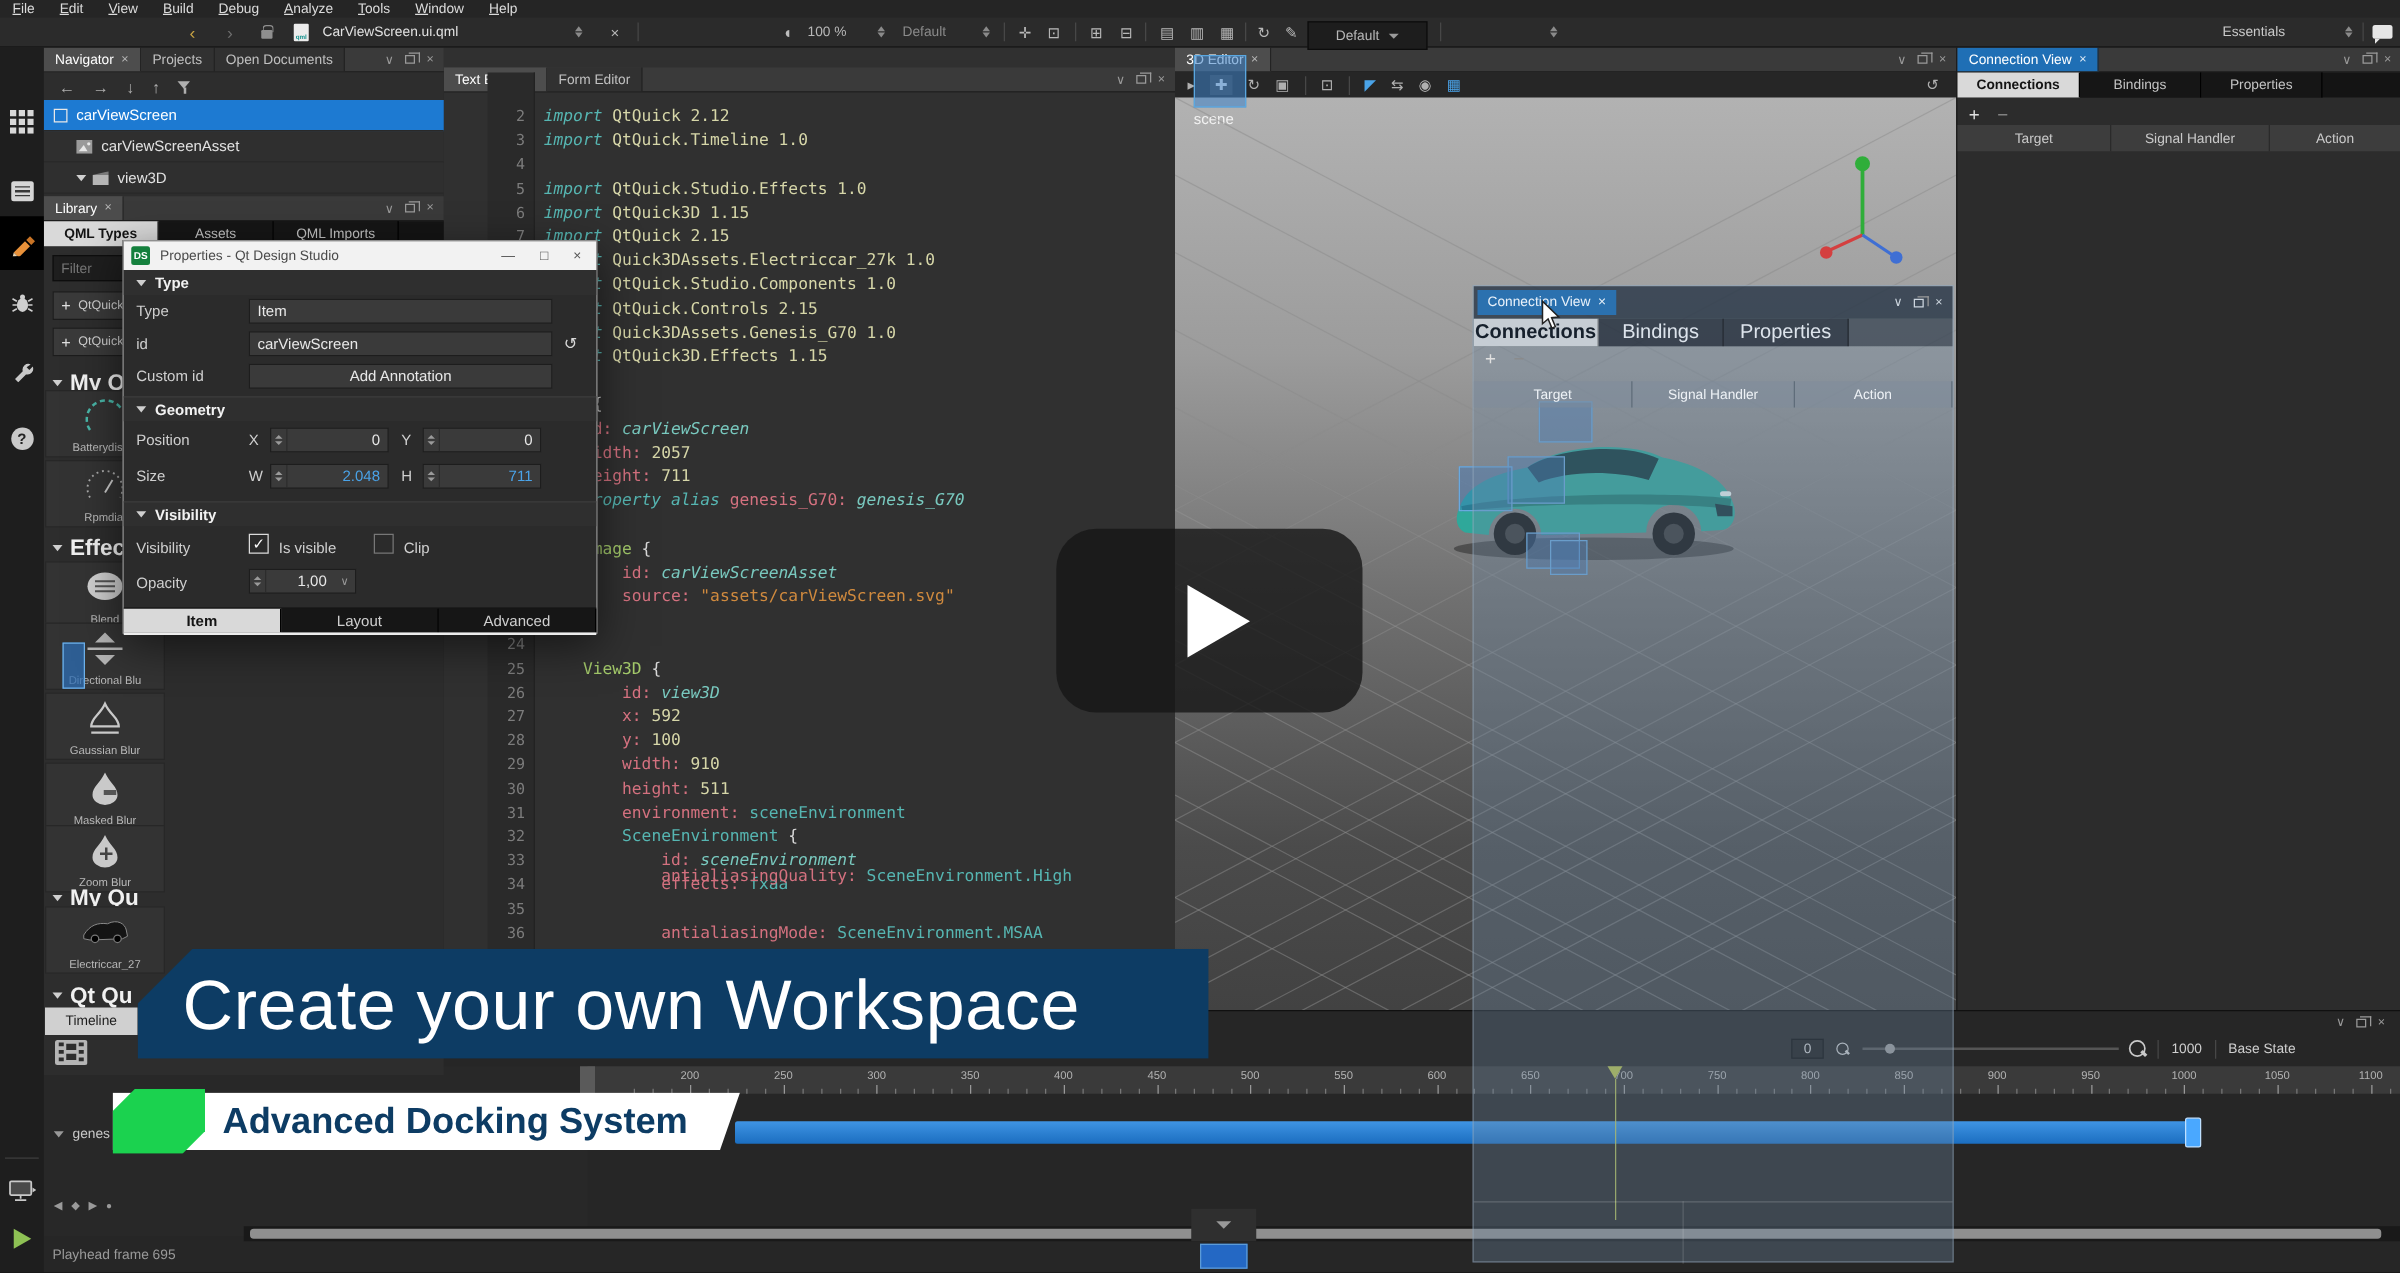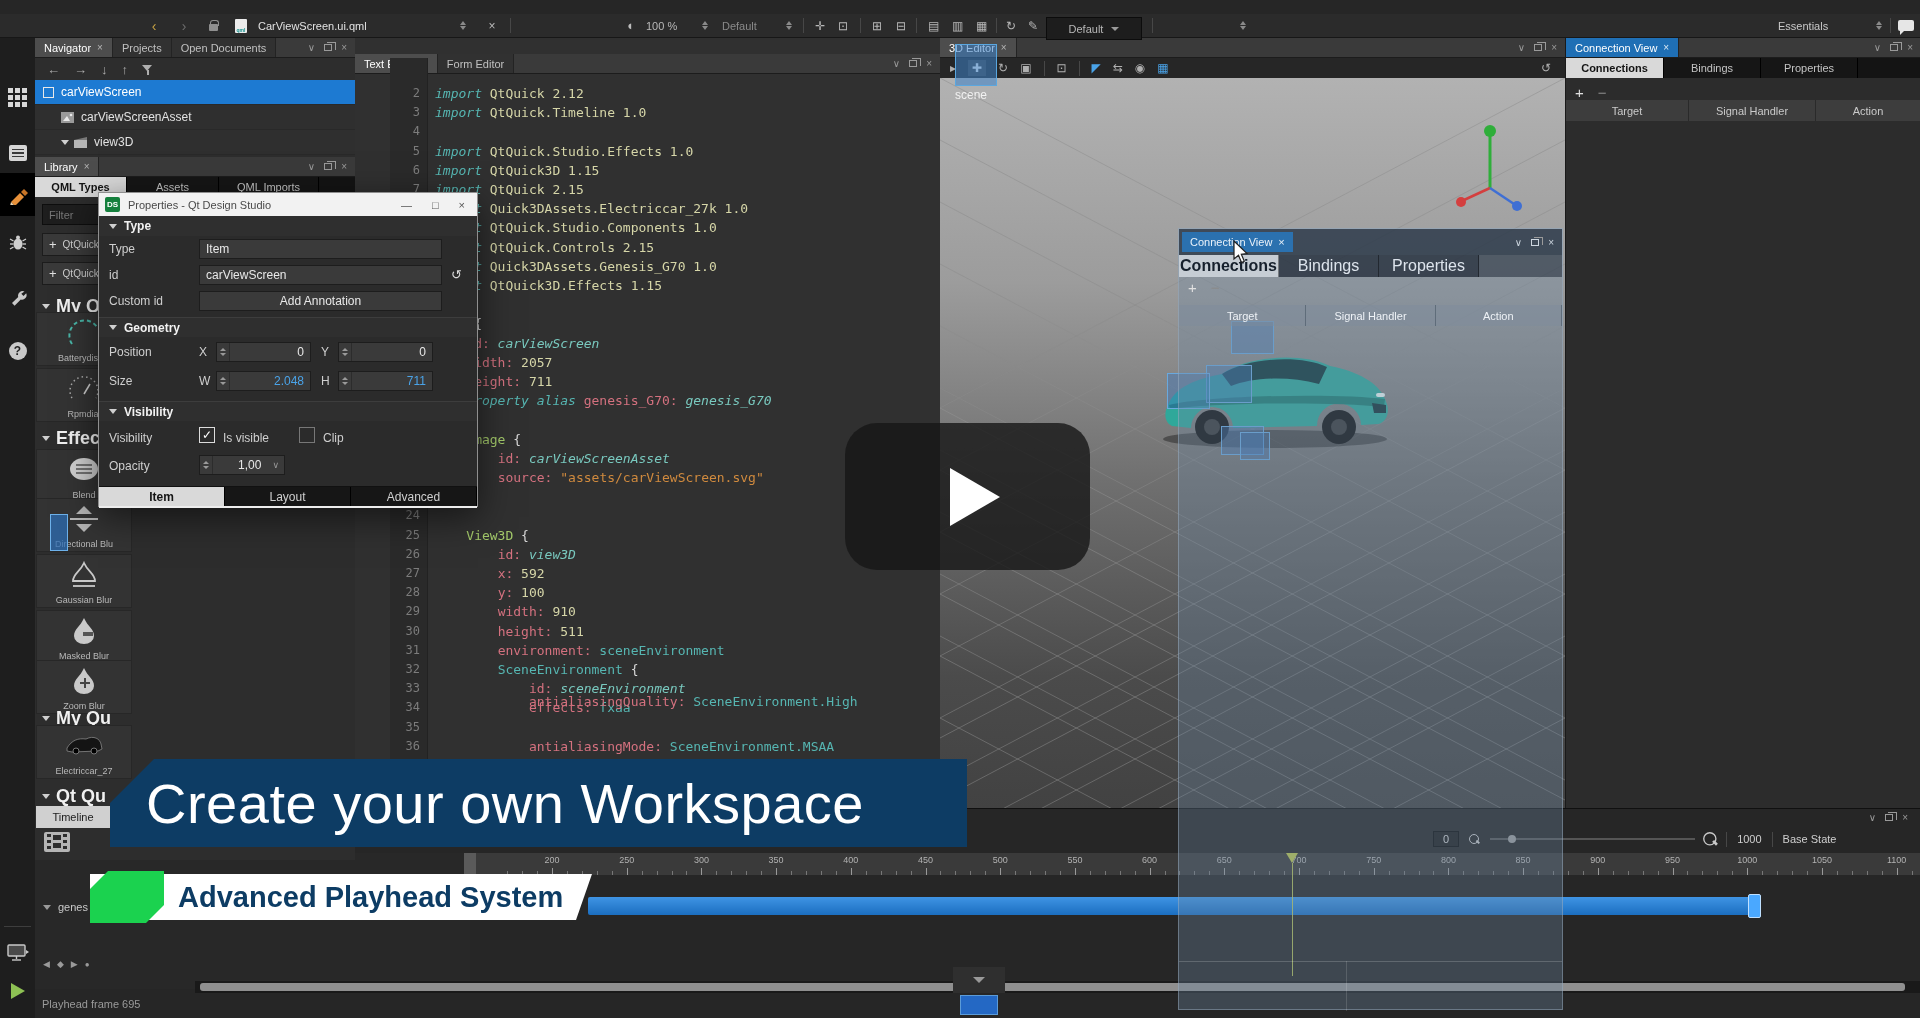--- a/index.html
+++ b/index.html
@@ -172,20 +172,31 @@
 #banner-green{position:absolute;left:90px;top:871px;width:74px;height:52px;background:#1bd24f;z-index:41;clip-path:polygon(18px 0,100% 0,100% calc(100% - 18px),calc(100% - 18px) 100%,0 100%,0 18px)}
 #play-overlay{position:absolute;left:845px;top:423px;width:245px;height:147px;background:rgba(22,22,22,.8);border-radius:32px;z-index:45;display:flex;align-items:center;justify-content:center}
 #play-overlay .tri{width:0;height:0;border-left:50px solid #fff;border-top:29px solid transparent;border-bottom:29px solid transparent;margin-left:14px}
 #cursor{position:absolute;left:1232px;top:240px;z-index:60}
 </style>
 </head>
 <body>
 
 <div id="app">
 
+  <div id="menubar">
+      <span class="menu-item"><u>F</u>ile</span>
+      <span class="menu-item"><u>E</u>dit</span>
+      <span class="menu-item"><u>V</u>iew</span>
+      <span class="menu-item"><u>B</u>uild</span>
+      <span class="menu-item"><u>D</u>ebug</span>
+      <span class="menu-item"><u>A</u>nalyze</span>
+      <span class="menu-item"><u>T</u>ools</span>
+      <span class="menu-item"><u>W</u>indow</span>
+      <span class="menu-item"><u>H</u>elp</span>
+    </div>
 
   <div id="toolbar">
     <div class="ti" style="left:146px;width:16px;color:#c8a344;font-size:14px">‹</div>
     <div class="ti" style="left:176px;width:16px;color:#6e6e6e;font-size:14px">›</div>
     <div class="ti" style="left:206px;width:14px">
         <span class="lockic"></span>
       </div>
     <div class="ti" style="left:234px;width:14px">
         <span class="qmlic">qml</span>
       </div>
@@ -985,21 +996,21 @@
         <div class="seg" style="width: 126px;">Advanced</div>
       </div>
     <div id="pd-bottomline"></div>
   </div>
 
   <div id="banner-blue">
     <div class="txt">Create your own Workspace</div>
   </div>
 
   <div id="banner-white">
-    <div class="txt">Advanced Playhead System</div>
+    <div class="txt">Advanced Docking System</div>
   </div>
   <div id="banner-green"></div>
 
   <div id="floatpanel">
     <div id="fp-title">
       <div id="fp-tab">
           <span>Connection View</span>
           <span class="x" style="color:#e8f1f9">×</span>
         </div>
       <div class="paneltools">

